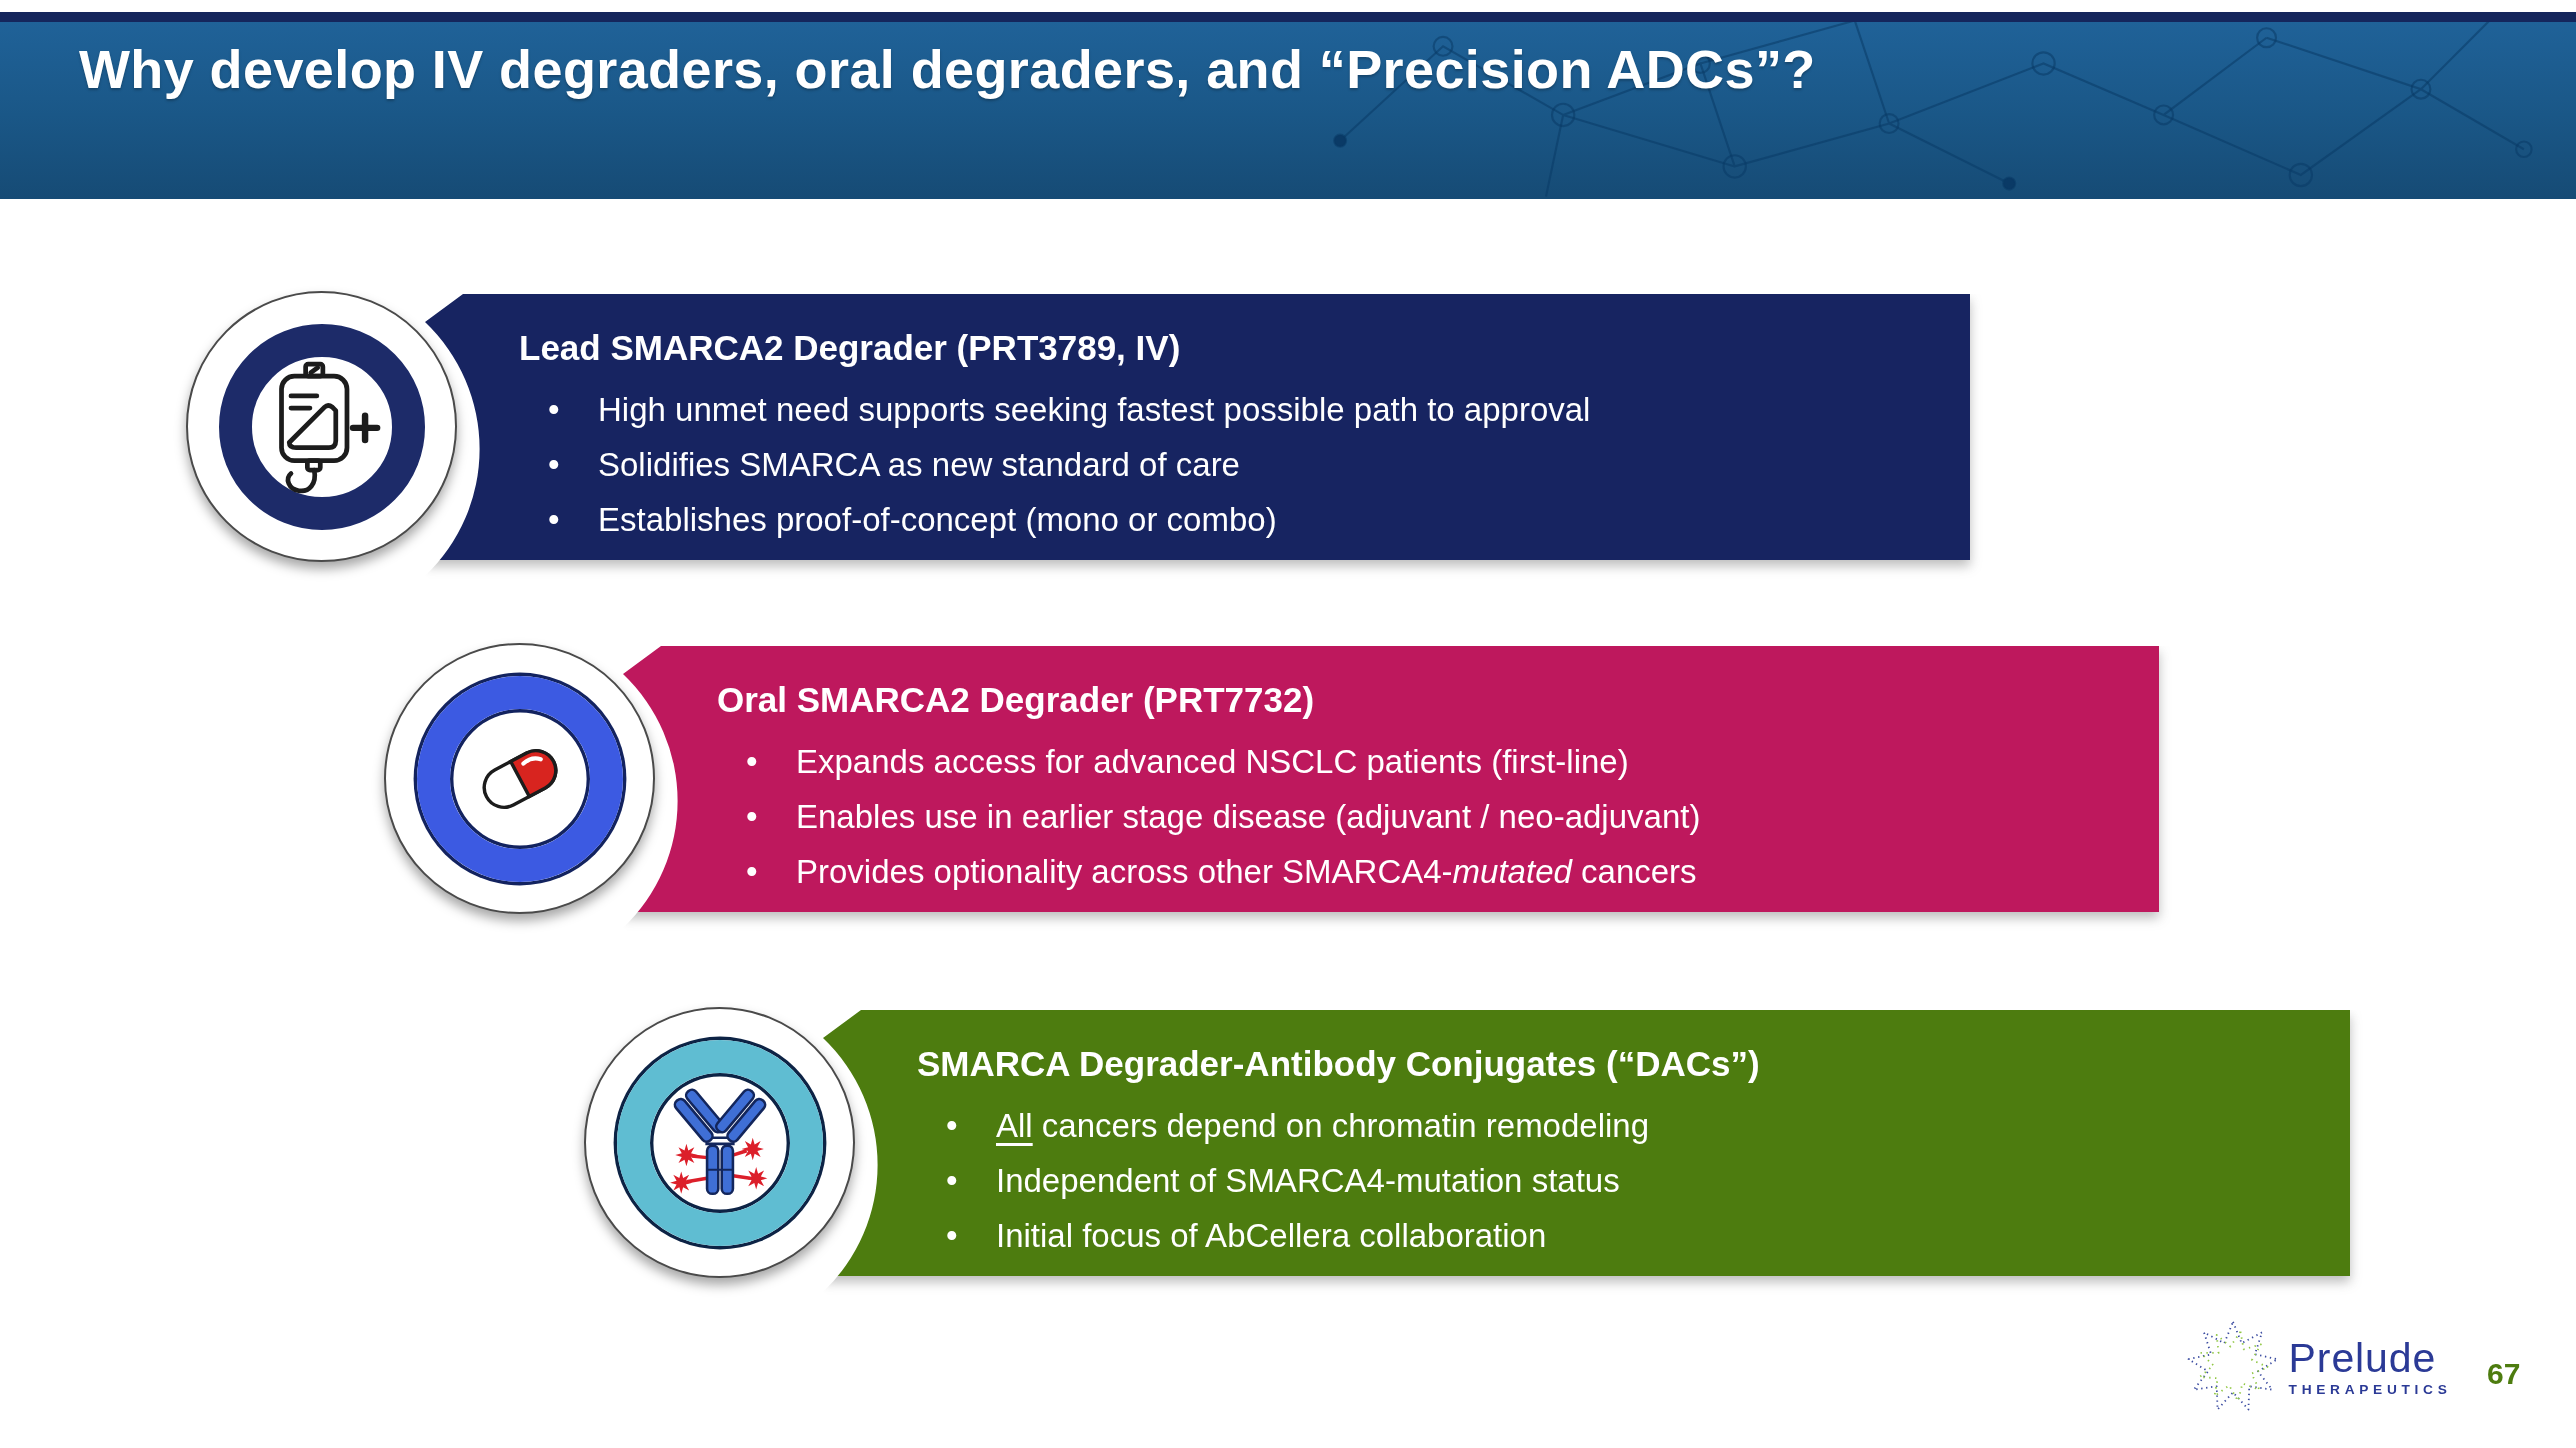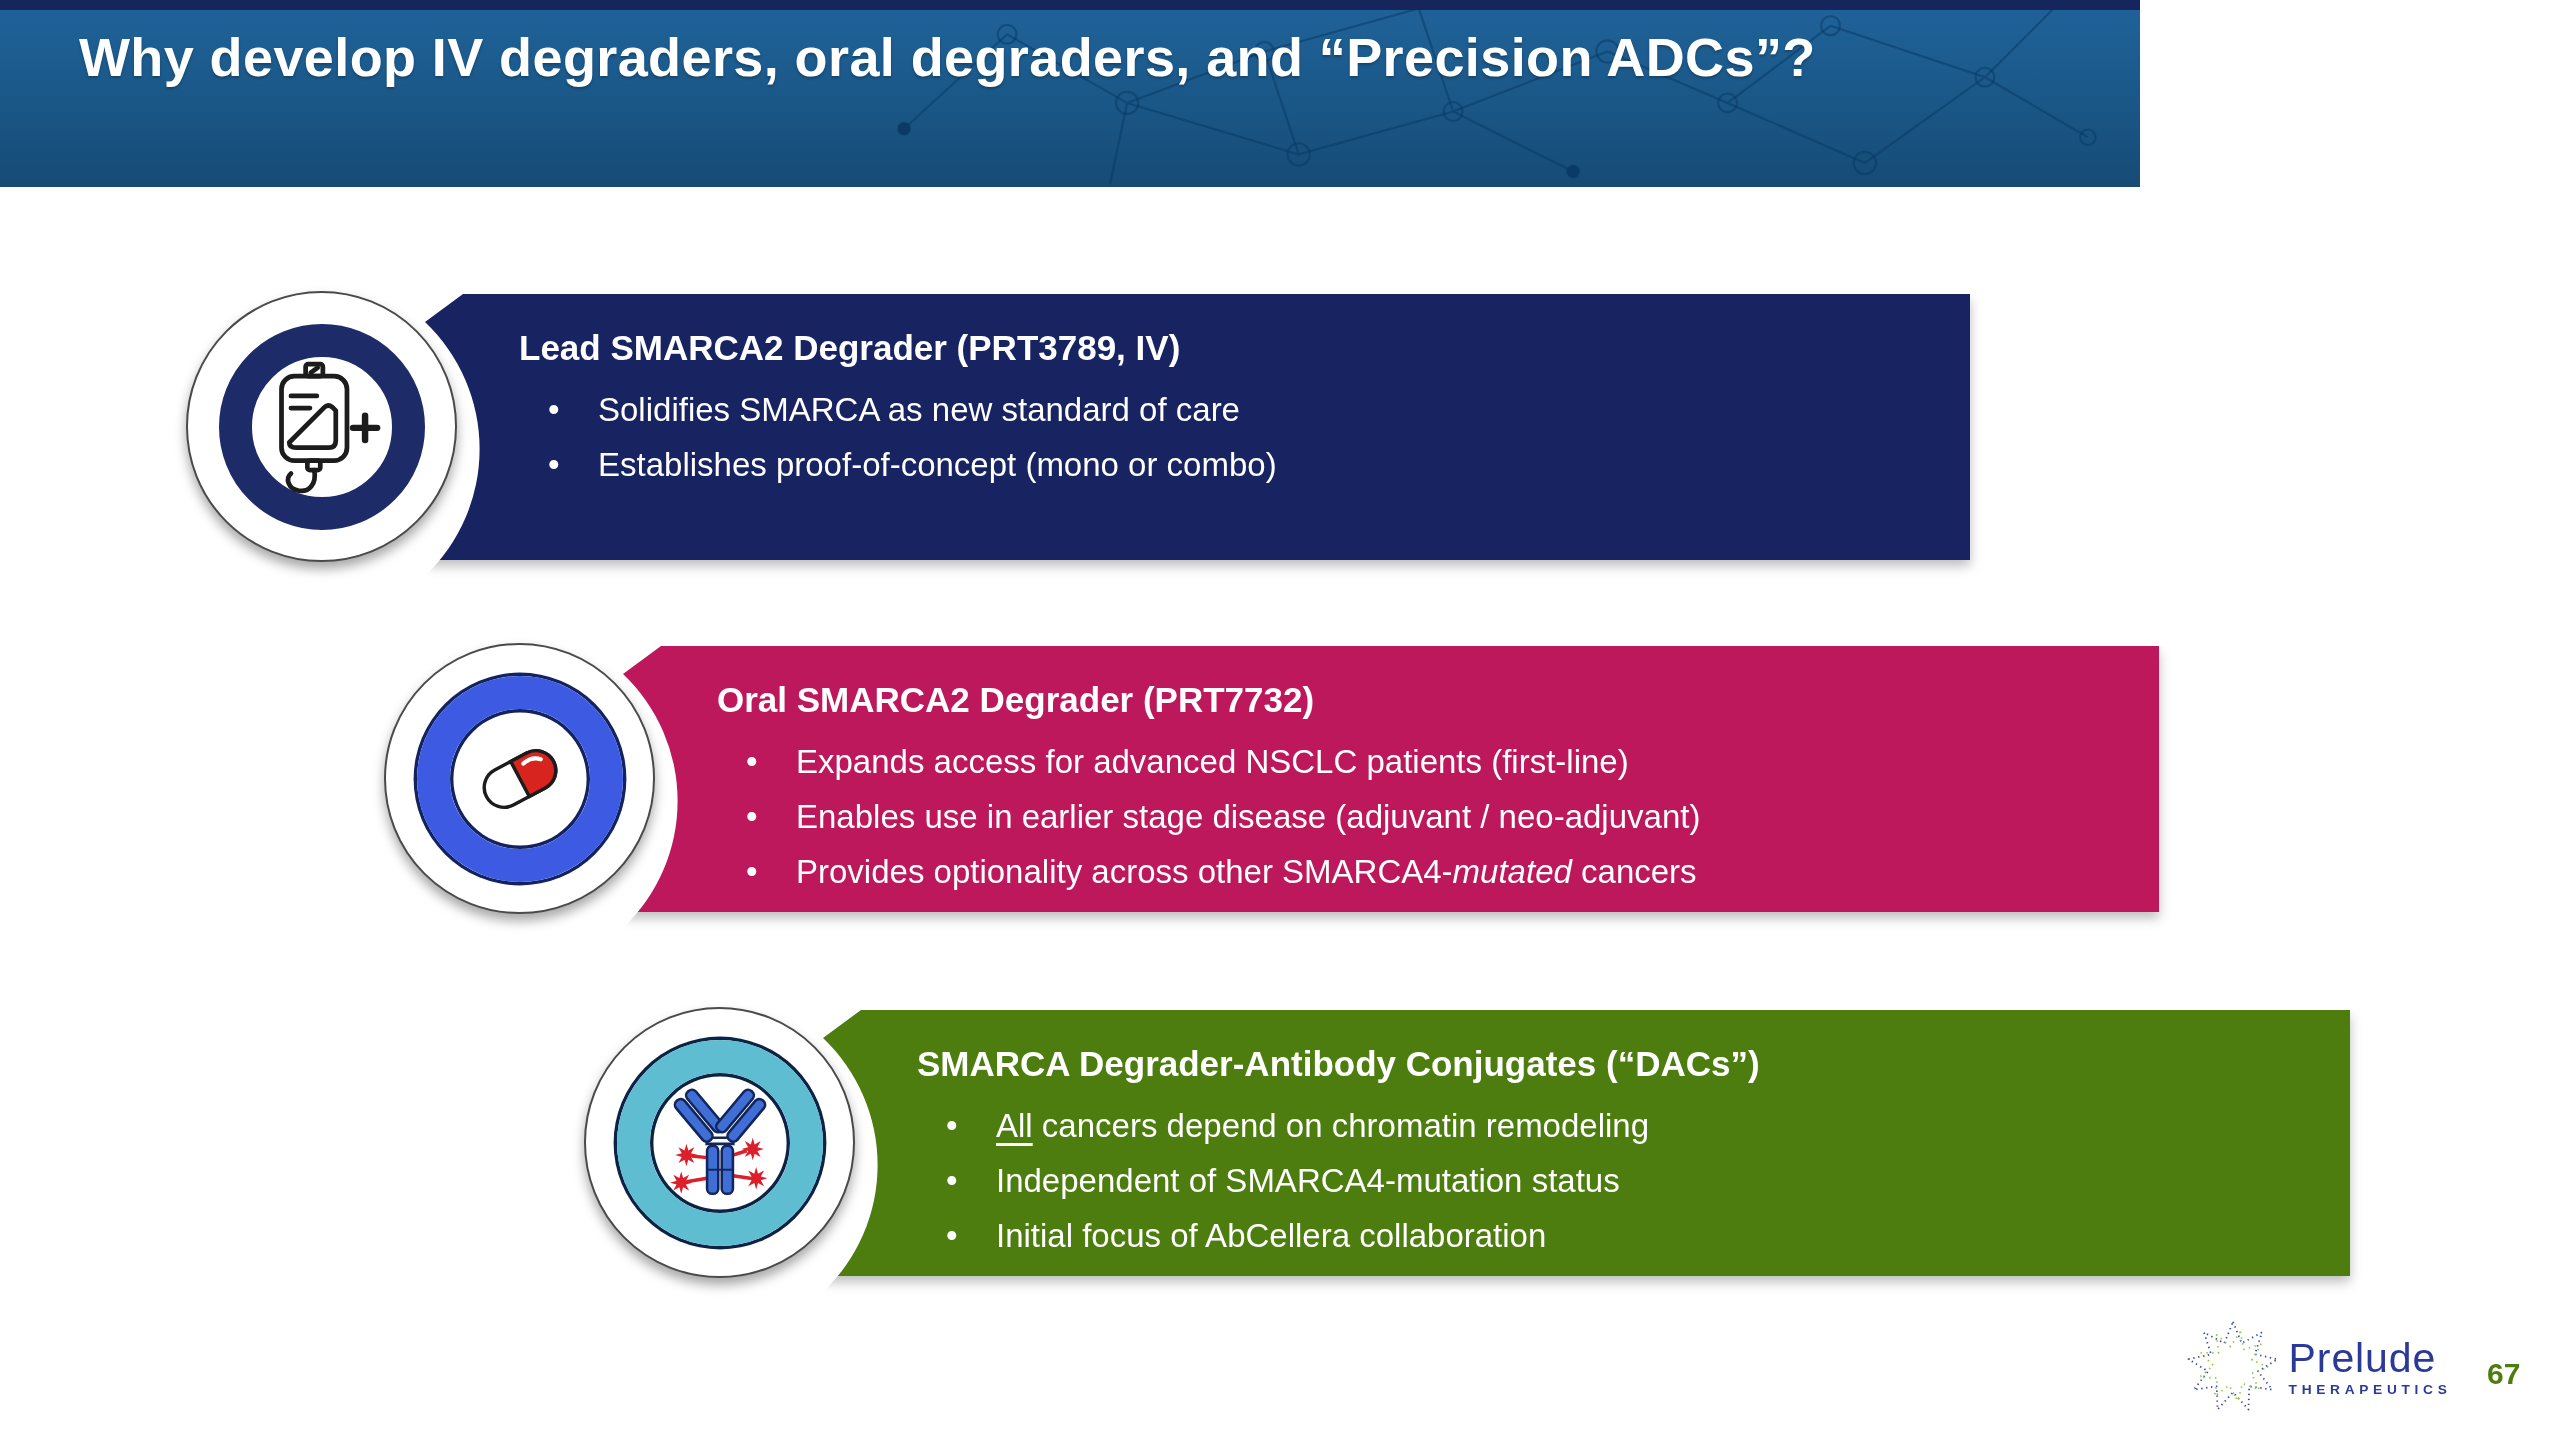--- a/index.html
+++ b/index.html
@@ -1,19 +1,19 @@
 <!DOCTYPE html>
 <html style="font-size:13.7px"><head>
 <meta charset="utf-8">
 <style>
   html,body{margin:0;padding:0;background:#fff;}
   body{width:2576px;height:1449px;position:relative;font-family:"Liberation Sans",sans-serif;overflow:hidden;}
 
   
-  .header{position:absolute;left:0;top:0;width:2140px;height:187px;
+  .header{position:absolute;left:0;top:12px;width:2576px;height:187px;
           background:linear-gradient(180deg,#20639a 0%,#1a5787 55%,#164b75 100%);}
   .header .topstrip{position:absolute;left:0;top:0;width:100%;height:10.3px;background:#15265c;}
   .header svg.network{position:absolute;right:0;top:0;height:187px;}
   .header h1{position:absolute;left:79px;top:26px;margin:0;font-size:54px;font-weight:bold;color:#ffffff;
              letter-spacing:0.4px;white-space:nowrap;text-shadow:0 1.7px 2.6px rgba(0,0,0,.25);}
 
   
   .banner{position:absolute;height:266px;color:#fff;filter:drop-shadow(0 6px 6px rgba(90,90,90,.4));}
   .row1 .banner{left:425px;top:294px;width:1545px;background:#172461;
     clip-path:path("M 38 0 L 1799 0 L 1799 310 L 40 310 L 0 282 A 175 175 0 0 0 0 28 Z");}
@@ -72,20 +72,21 @@
   </svg>
   <div class="topstrip"></div>
   <h1>Why develop IV degraders, oral degraders, and “Precision ADCs”?</h1>
 </div>
 
 <div class="row1">
   <div class="banner">
     <div class="banner-content">
       <h3>Lead SMARCA2 Degrader (PRT3789, IV)</h3>
       <ul>
+        <li><span>High unmet need supports seeking fastest possible path to approval</span></li>
         <li><span>Solidifies SMARCA as new standard of care</span></li>
         <li><span>Establishes proof-of-concept (mono or combo)</span></li>
       </ul>
     </div>
   </div>
   <div class="circle">
     <div class="ring"></div>
     <div class="icon-wrap">
       <svg viewBox="0 0 166 166" fill="none" stroke="#1c1c1c" stroke-width="5.5" stroke-linecap="round" stroke-linejoin="round">
         <rect x="64" y="10" width="20" height="14" rx="3"></rect>

